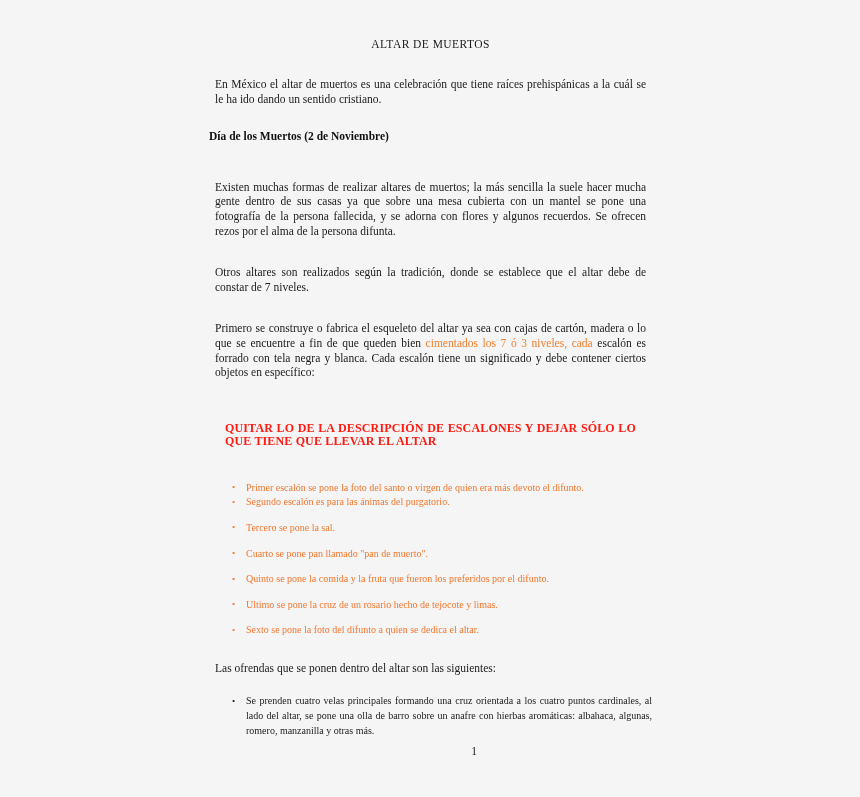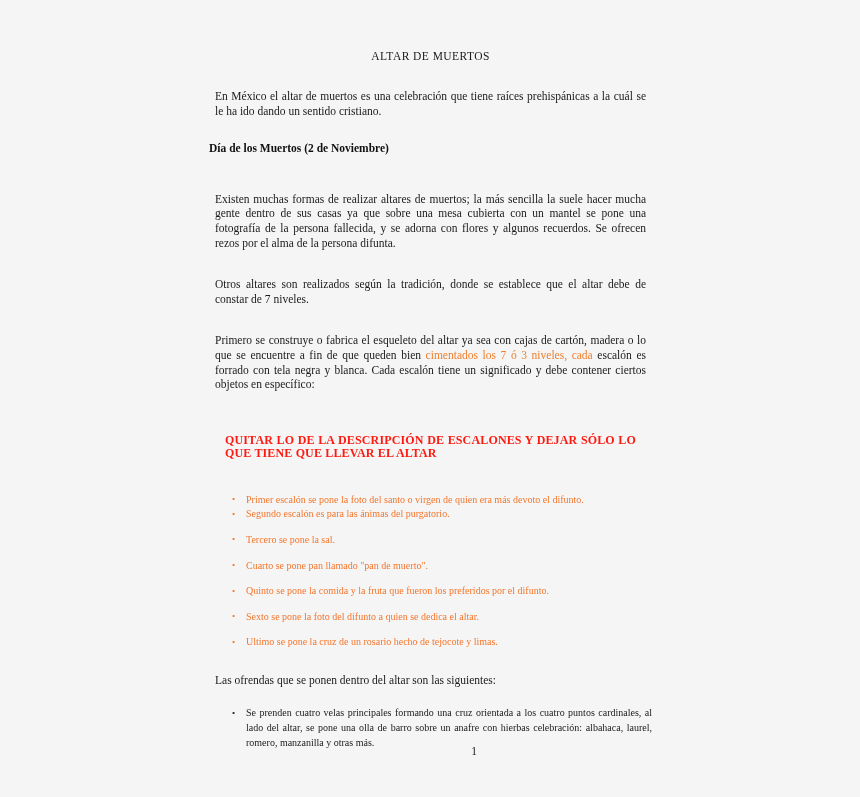--- a/index.html
+++ b/index.html
@@ -29,21 +29,21 @@
     top: 0;
     width: 443px;
   }
 
   .doc-title {
     text-align: center;
     font-size: 11.5px;
     line-height: 13px;
     letter-spacing: 0.45px;
     margin: 0;
-    padding-top: 50px;
+    padding-top: 38px;
     font-weight: normal;
     color: #1a1a1a;
   }
 
   p.para {
     margin: 6px;
     font-size: 11.5px;
     line-height: 14.6px;
     text-align: justify;
     color: #1a1a1a;
@@ -166,32 +166,32 @@
     <p class="red-head">QUITAR LO DE LA DESCRIPCIÓN DE ESCALONES Y DEJAR SÓLO LO QUE TIENE QUE LLEVAR EL ALTAR</p>
 
     <div class="gap-17"></div>
 
     <ul class="bullets orange-list">
       <li class="tight">Primer escalón se pone la foto del santo o virgen de quien era más devoto el difunto.</li>
       <li class="tight">Segundo escalón es para las ánimas del purgatorio.</li>
       <li class="loose">Tercero se pone la sal.</li>
       <li class="loose">Cuarto se pone pan llamado "pan de muerto".</li>
       <li class="loose">Quinto se pone la comida y la fruta que fueron los preferidos por el difunto.</li>
+      <li class="loose">Ultimo se pone la cruz de un rosario hecho de tejocote y limas.</li>
       <li class="loose">Sexto se pone la foto del difunto a quien se dedica el altar.</li>
-      <li class="loose">Ultimo se pone la cruz de un rosario hecho de tejocote y limas.</li>
     </ul>
 
     <div class="gap-17"></div>
 
     <p class="para">Las ofrendas que se ponen dentro del altar son las siguientes:</p>
 
     <div class="gap-13"></div>
 
     <ul class="bullets black-list">
-      <li>Se prenden cuatro velas principales formando una cruz orientada a los cuatro puntos cardinales, al lado del altar, se pone una olla de barro sobre un anafre con hierbas celebración: albahaca, laurel, romero, manzanilla y otras más.</li>
+      <li>Se prenden cuatro velas principales formando una cruz orientada a los cuatro puntos cardinales, al lado del altar, se pone una olla de barro sobre un anafre con hierbas aromáticas: albahaca, algunas, romero, manzanilla y otras más.</li>
     </ul>
 
     <div class="gap-17"></div>
 
 
   </div>
 
   <div class="page-number">1</div>
 
 </div>

